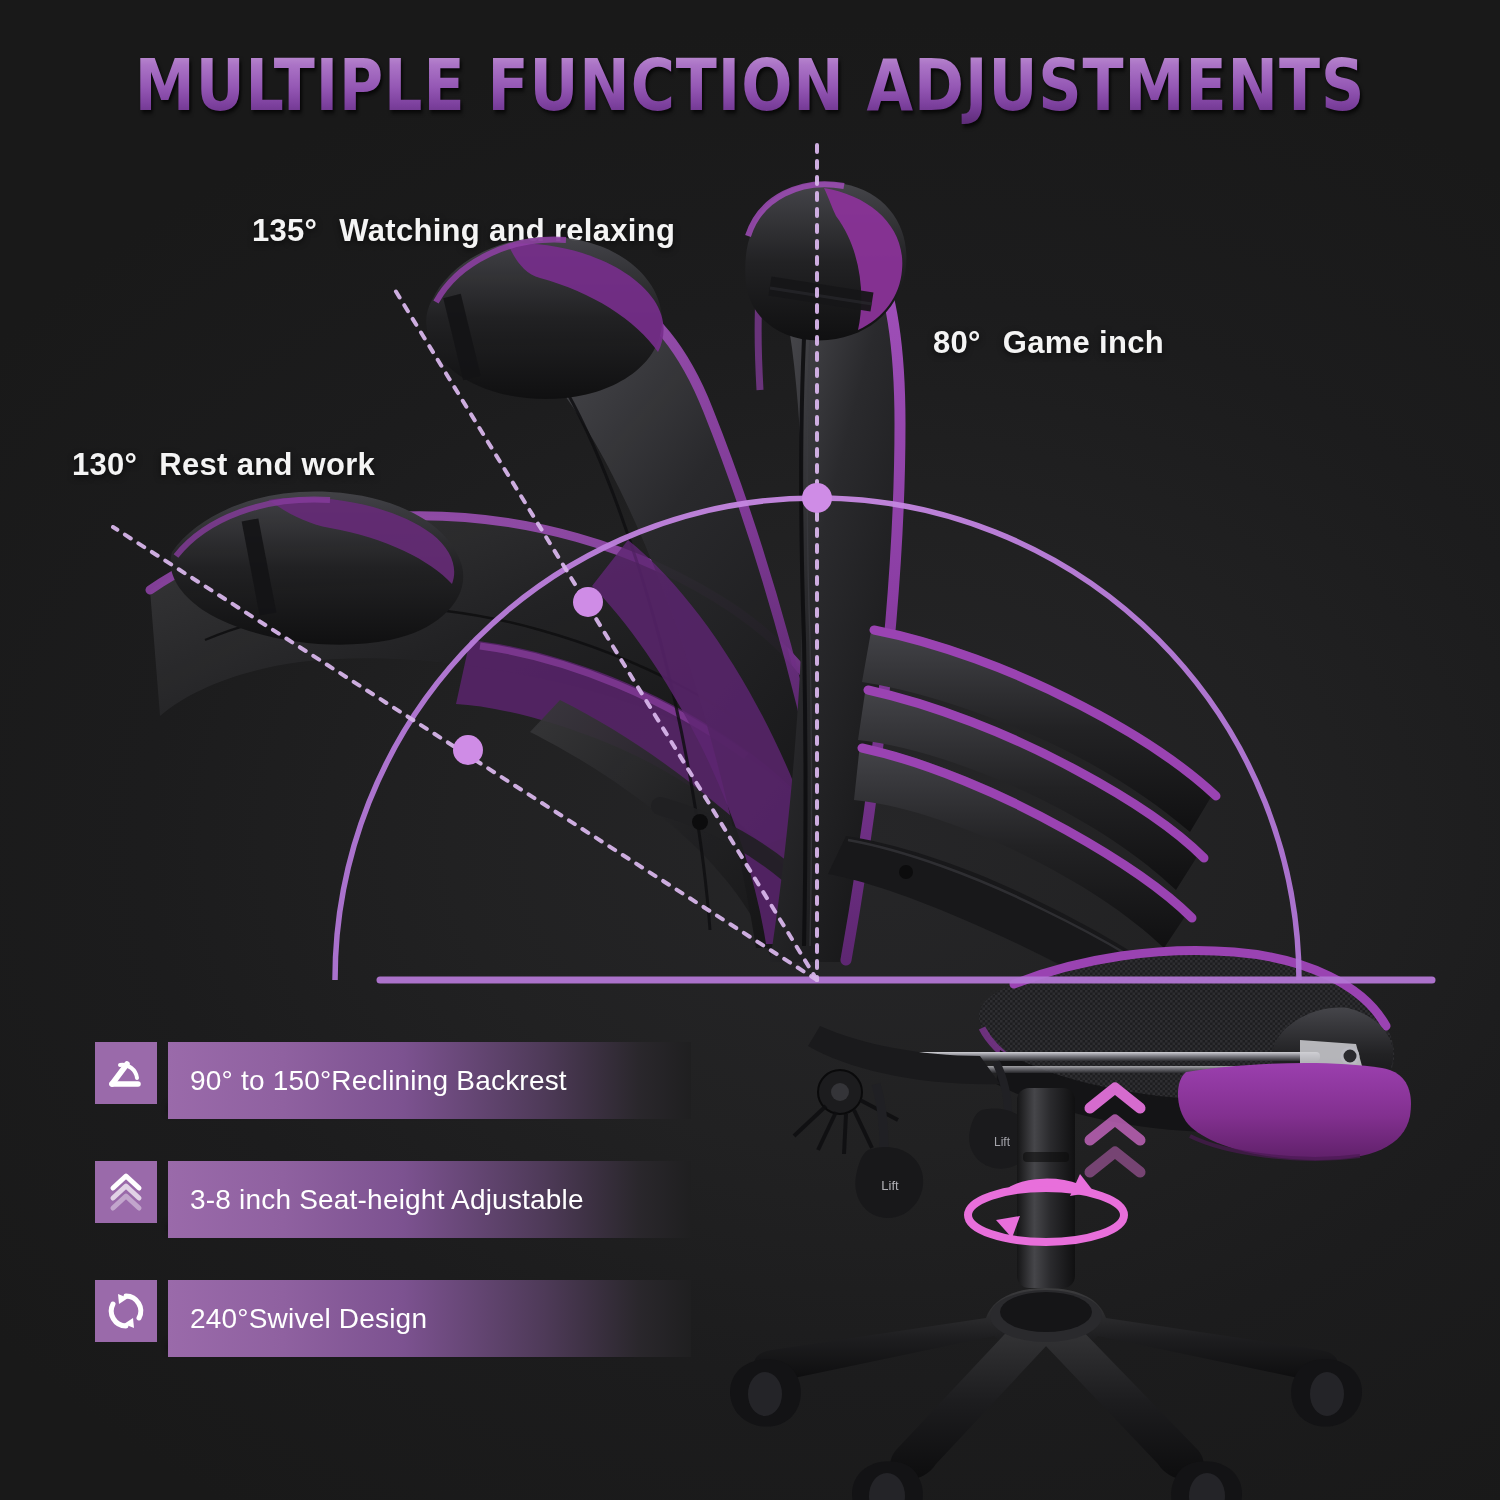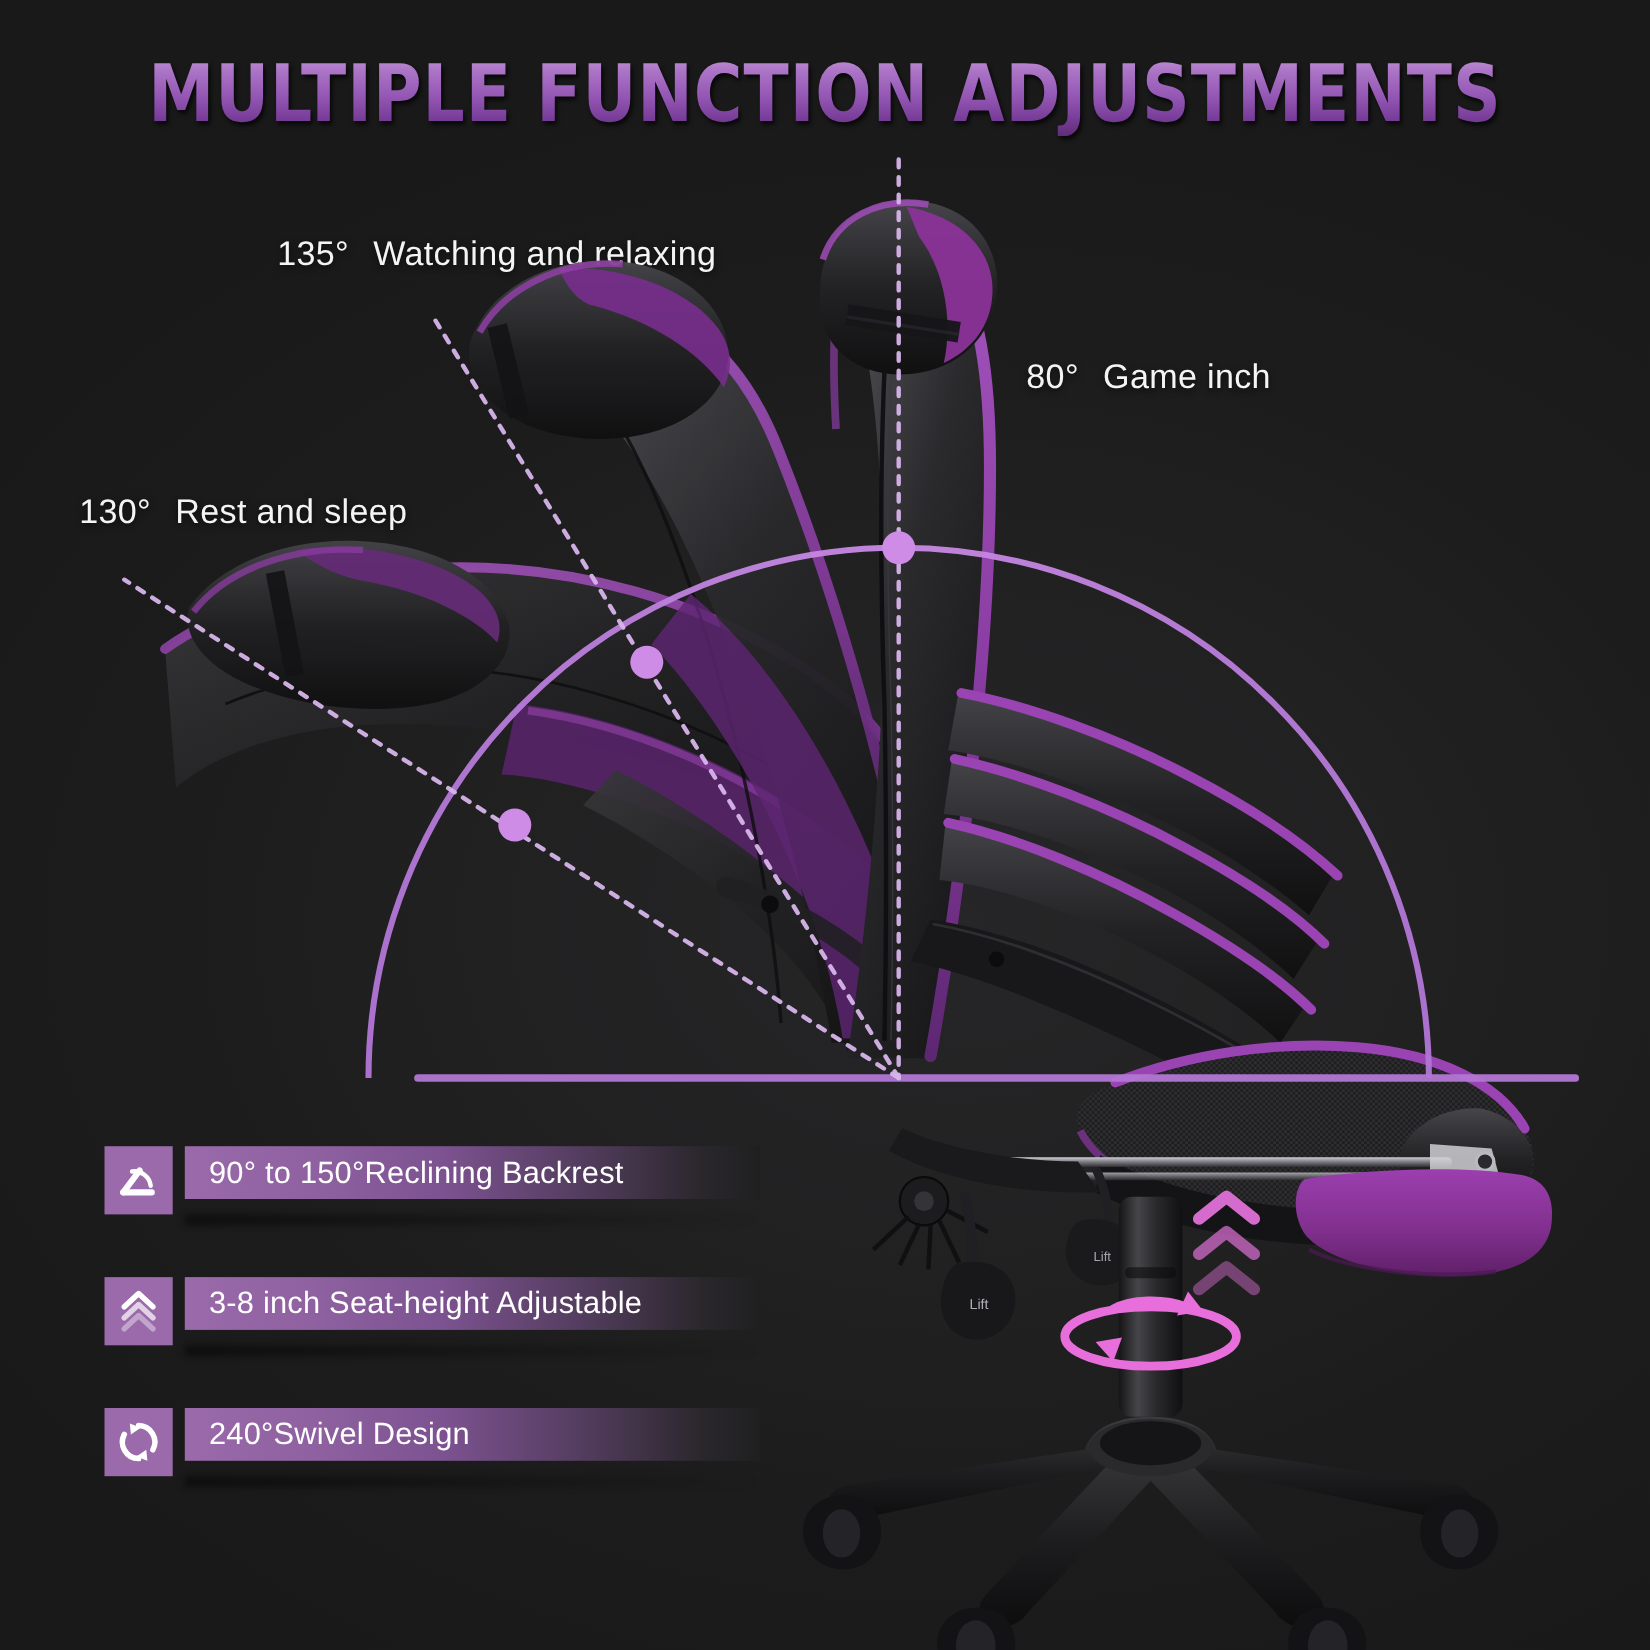--- a/index.html
+++ b/index.html
@@ -30,21 +30,21 @@
     -webkit-background-clip:text;
     background-clip:text;
     color:transparent;
     -webkit-text-fill-color:transparent;
     text-shadow:none;
     filter:drop-shadow(2px 3px 2px rgba(0,0,0,.75));
     white-space:nowrap;
   }
   
   .angle-cap{
-    position:absolute;color:#f4f4f4;font-size:31px;font-weight:400;
+    position:absolute;color:#f4f4f4;font-size:31px;font-weight:700;
     letter-spacing:.3px;white-space:nowrap;
     text-shadow:0 2px 6px rgba(0,0,0,.6);
   }
   .angle-cap .deg{margin-right:22px;}
   #cap135{left:252px;top:213px;}
   #cap150{left:72px;top:447px;}
   #cap90{left:933px;top:325px;}
 
   
   svg.layer{position:absolute;left:0;top:0;width:1500px;height:1500px;overflow:visible;}
@@ -52,21 +52,21 @@
   #guides{z-index:4;}
 
   
   #features{position:absolute;left:95px;top:1042px;z-index:6;}
   .feat{position:relative;height:62px;margin-bottom:57px;}
   .feat-icon{
     position:absolute;left:0;top:0;width:62px;height:62px;
     background:#9a6aaa;display:flex;align-items:center;justify-content:center;
   }
   .feat-bar{
-    position:absolute;left:73px;top:0;width:523px;height:48px;
+    position:absolute;left:73px;top:0;width:523px;height:77px;
     background:linear-gradient(90deg,#9a6aaa 0%,#8f61a0 22%,#7c5290 45%,#4e3a58 72%,#2a272c 90%,#1f1f20 100%);
     display:flex;align-items:center;
   }
   .feat-label{
     color:#fff;font-size:28px;padding-left:22px;white-space:nowrap;
     letter-spacing:.2px;
   }
   .feat-shadow{
     position:absolute;left:73px;top:62px;width:523px;height:10px;
     background:linear-gradient(90deg,rgba(0,0,0,.45),rgba(0,0,0,0));
@@ -362,21 +362,21 @@
       <path d="M1012,1190 C1028,1181 1058,1180 1078,1188" fill="none" stroke="#e86fdb" stroke-width="8" stroke-linecap="round"></path>
       <path d="M1080,1174 L1094,1192 L1070,1196 Z" fill="#e86fdb"></path>
       <path d="M1012,1238 L996,1220 L1020,1216 Z" fill="#e86fdb"></path>
     </g>
   </svg>
 
   <div class="angle-cap" id="cap135">
     <span class="deg">135°</span><span>Watching and relaxing</span>
   </div>
   <div class="angle-cap" id="cap150">
-    <span class="deg">130°</span><span>Rest and sleep</span>
+    <span class="deg">130°</span><span>Rest and work</span>
   </div>
   <div class="angle-cap" id="cap90">
     <span class="deg">80°</span><span>Game inch</span>
   </div>
 
   <div id="features">
 
     <div class="feat">
       <div class="feat-icon">
         <svg width="44" height="44" viewBox="0 0 44 44">

